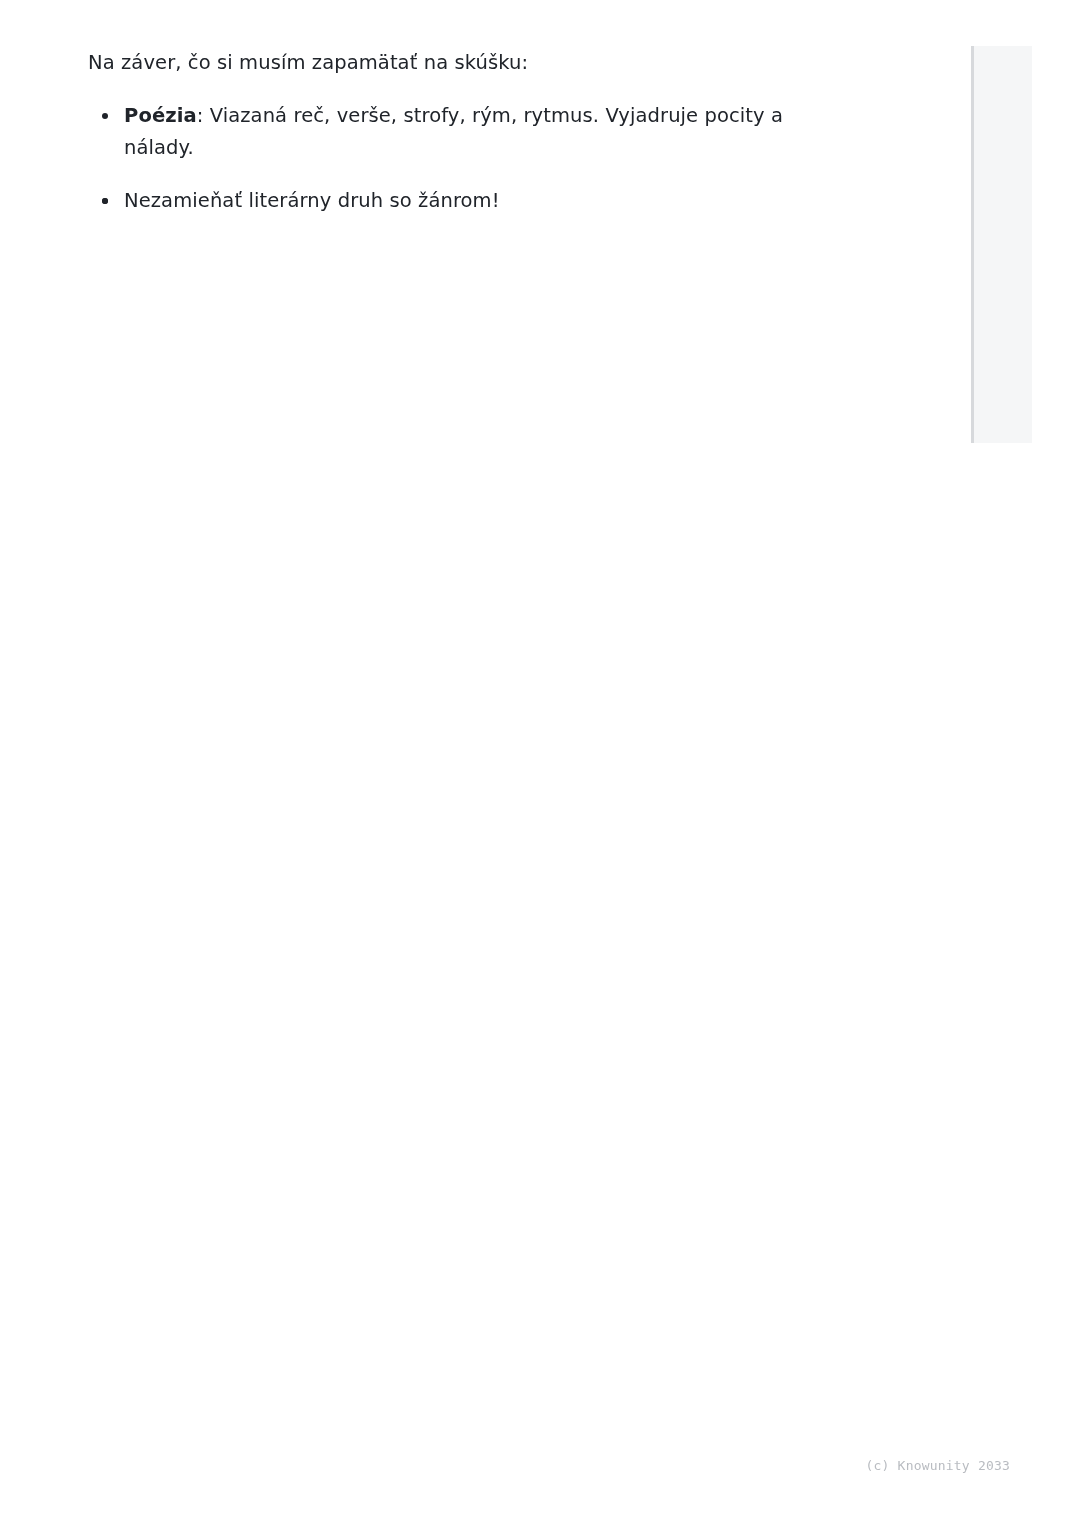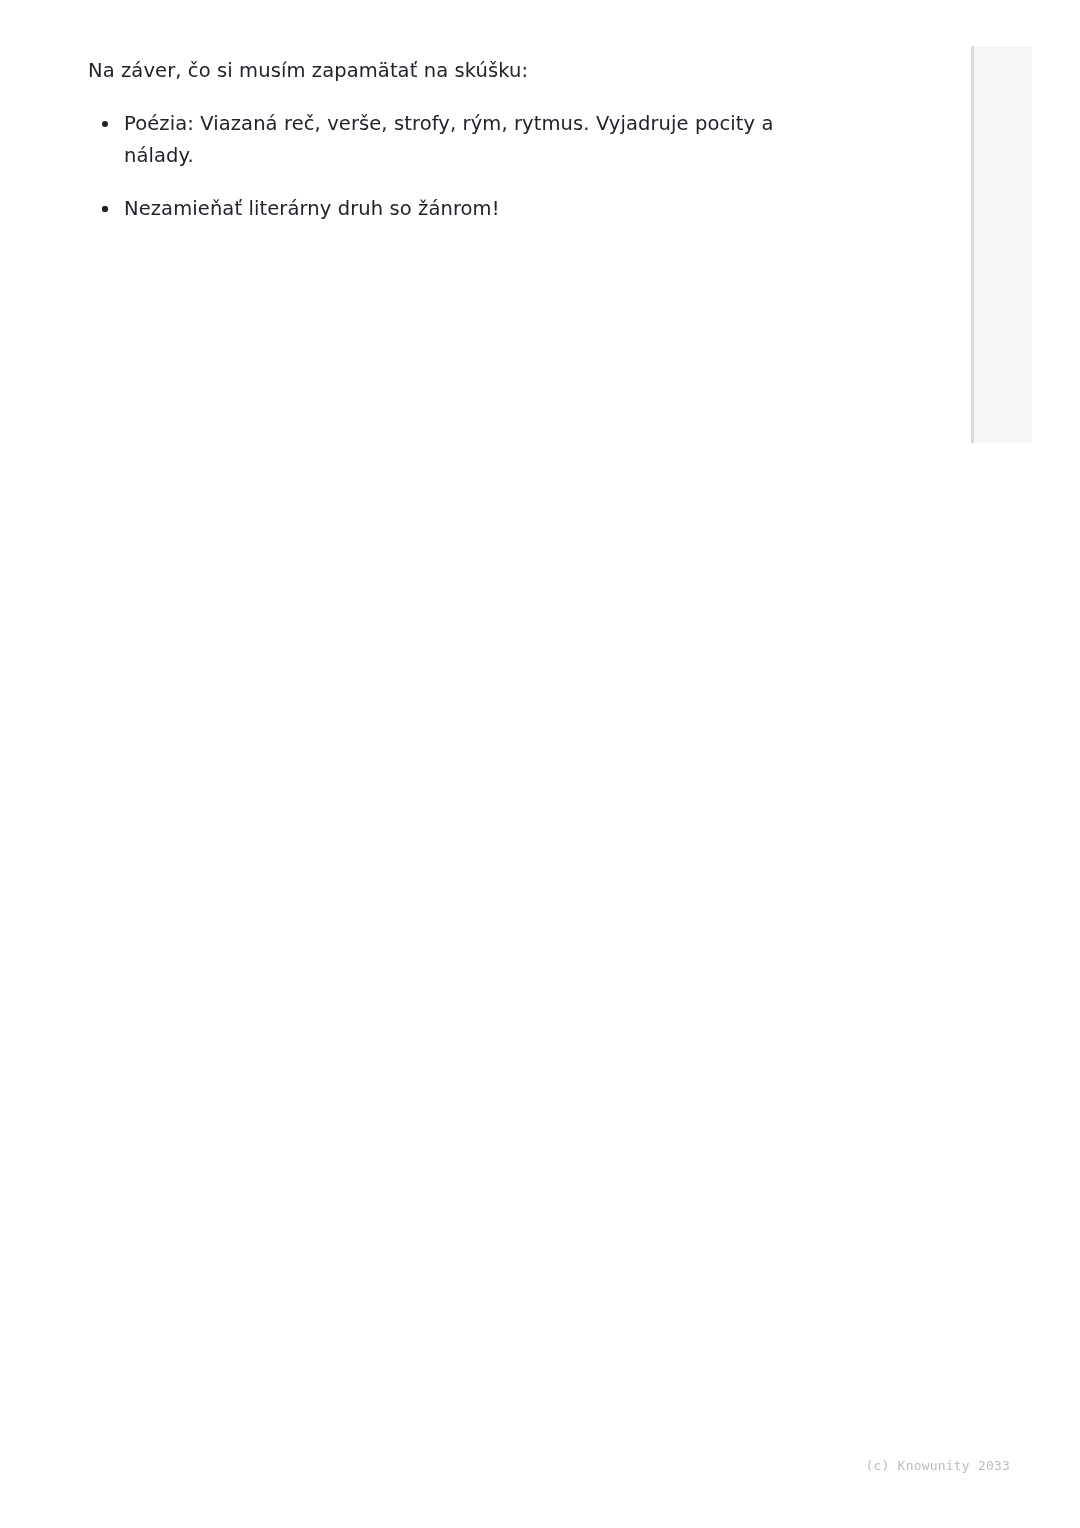--- a/index.html
+++ b/index.html
@@ -44,21 +44,21 @@
     position: absolute;
     left: 88px;
     top: 48px;
     width: 790px;
   }
 
   .intro {
     font-size: 19.5px;
     line-height: 30px;
     color: #20242a;
-    margin: 8px 0 22px 0;
+    margin: 0 0 22px 0;
     letter-spacing: 0.1px;
   }
 
   ul.bullets {
     list-style: none;
     margin: 0;
     padding: 0;
   }
 
   ul.bullets > li {
@@ -80,21 +80,21 @@
     position: absolute;
     left: 14px;
     top: 13px;
     width: 6px;
     height: 6px;
     border-radius: 50%;
     background: #20242a;
   }
 
   .lead {
-    font-weight: 400;
+    font-weight: 700;
   }
 
   .footer {
     position: absolute;
     right: 70px;
     bottom: 55px;
     font-size: 13px;
     color: #b9bcc1;
     font-family: "DejaVu Sans Mono", "Liberation Mono", monospace;
     letter-spacing: 0.2px;

